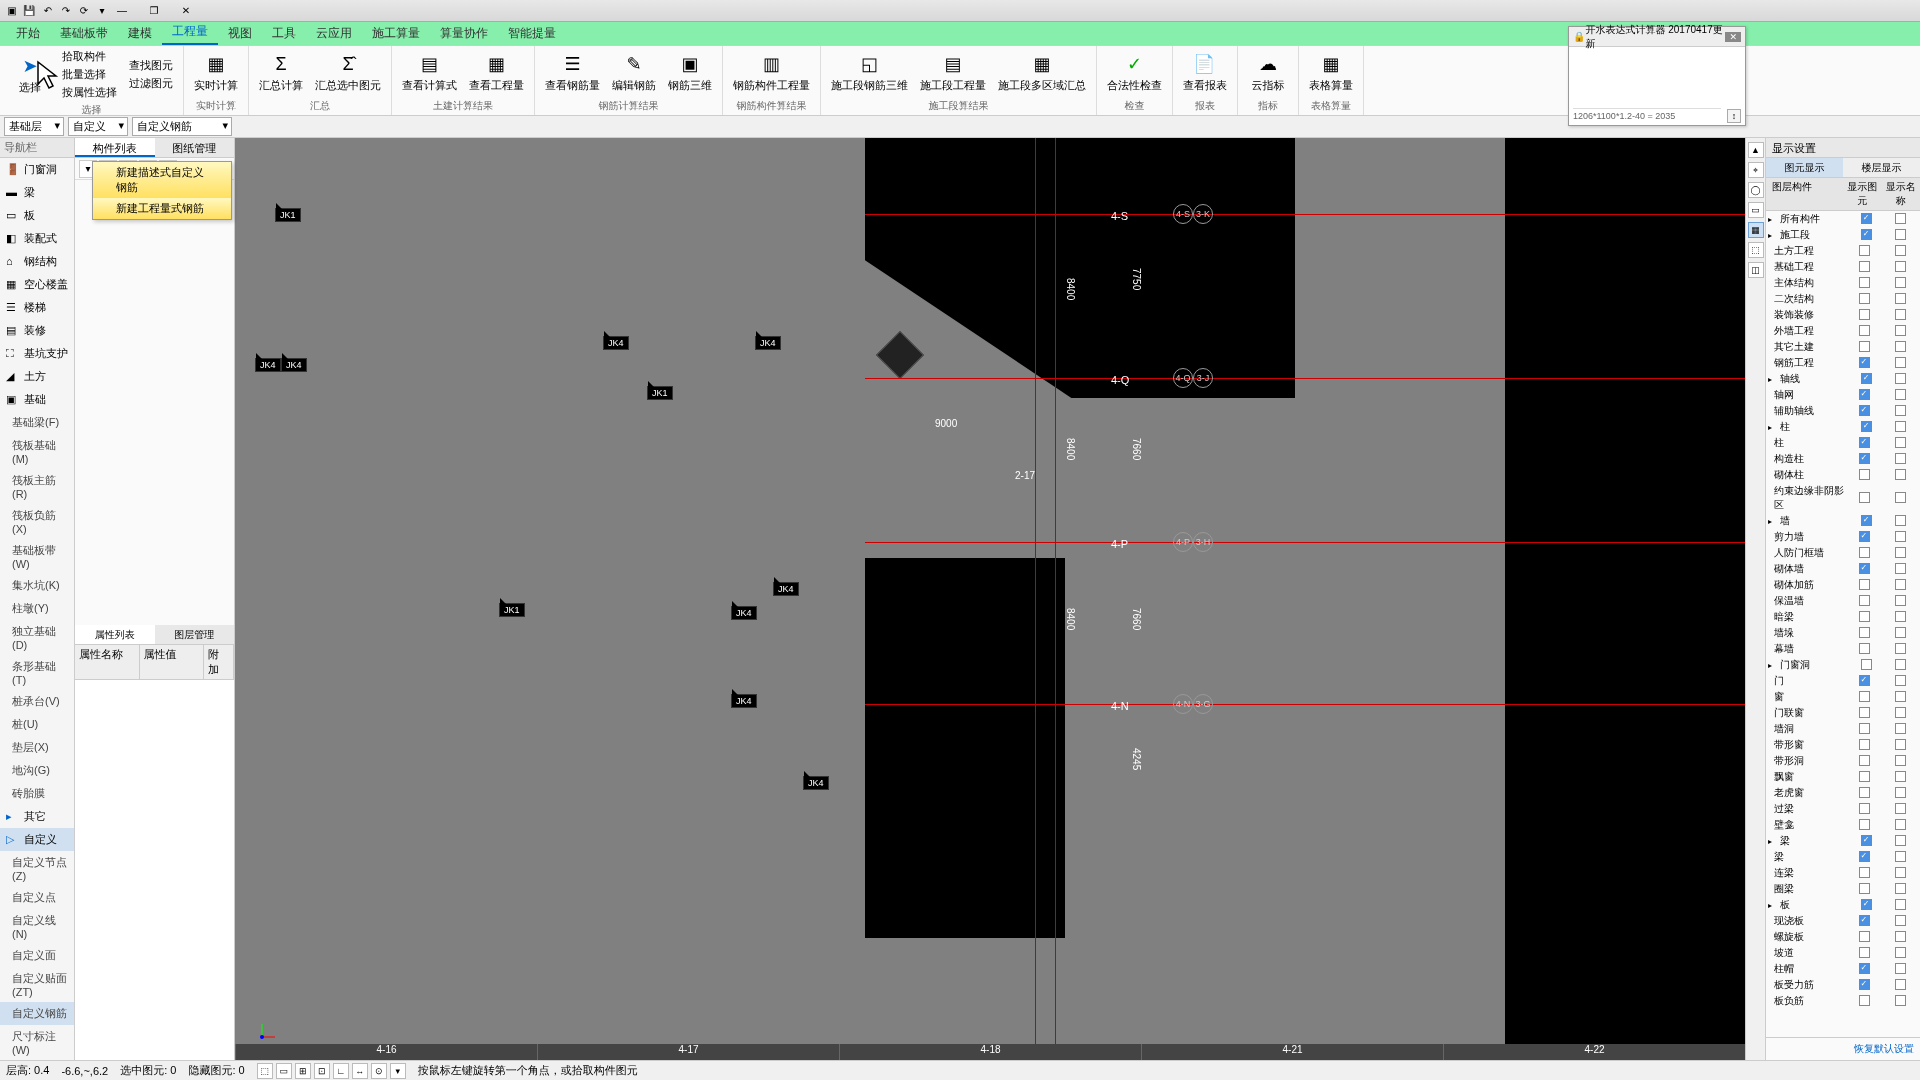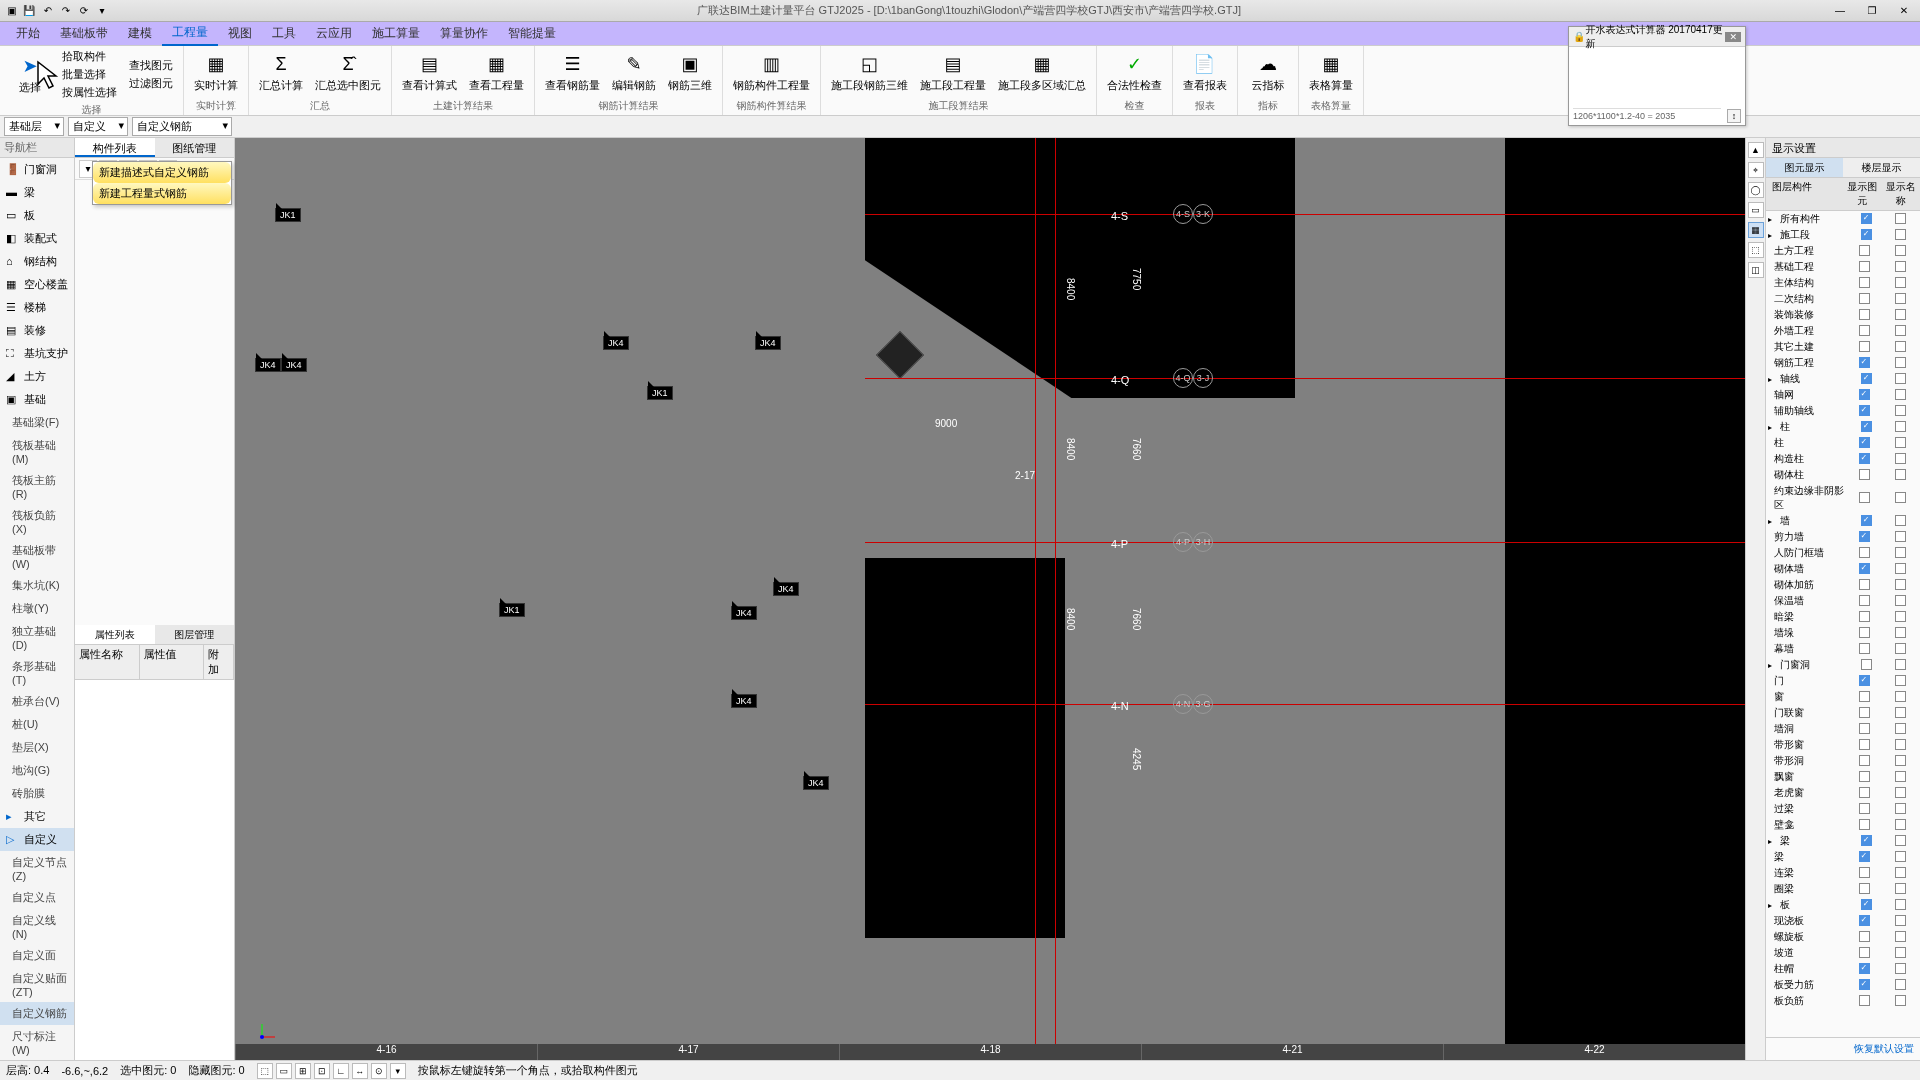--- a/index.html
+++ b/index.html
@@ -7,21 +7,21 @@
     
     
     .titlebar { height: 22px; background: linear-gradient(#e8e8e8,#d8d8d8); display: flex; align-items: center; padding: 0 4px; border-bottom: 1px solid #aaa; }
     .titlebar-left { display: flex; gap: 2px; }
     .tb-icon { width: 16px; height: 16px; display: inline-flex; align-items: center; justify-content: center; font-size: 10px; }
     .titlebar-center { flex: 1; text-align: center; color: #555; font-size: 11px; }
     .titlebar-right { display: flex; gap: 8px; }
     .win-btn { width: 24px; height: 16px; display: flex; align-items: center; justify-content: center; font-size: 10px; cursor: pointer; }
     
     
-    .menubar { height: 24px; background: #c4b5fd; display: flex; align-items: center; padding: 0 6px; border-bottom: 1px solid #ccc; }
+    .menubar { height: 24px; background: #86efac; display: flex; align-items: flex-end; padding: 0 6px; border-bottom: 1px solid #ccc; }
     .menu-item { padding: 3px 10px; cursor: pointer; color: #333; font-size: 12px; }
     .menu-item.active { color: #0066cc; border-bottom: 2px solid #0066cc; }
     
     
     .ribbon { height: 70px; background: #fafafa; display: flex; border-bottom: 1px solid #ccc; }
     .ribbon-group { display: flex; flex-direction: column; border-right: 1px solid #ddd; padding: 2px 6px; }
     .ribbon-group-content { flex: 1; display: flex; align-items: center; gap: 4px; }
     .ribbon-group-label { text-align: center; font-size: 10px; color: #666; padding-top: 2px; }
     .ribbon-btn-lg { display: flex; flex-direction: column; align-items: center; padding: 2px 4px; cursor: pointer; min-width: 48px; }
     .ribbon-icon { width: 24px; height: 24px; display: flex; align-items: center; justify-content: center; font-size: 18px; margin-bottom: 2px; }
@@ -46,21 +46,21 @@
     
     
     .mid-panel { width: 160px; background: #fafafa; border-right: 1px solid #ccc; display: flex; flex-direction: column; }
     .mp-tabs { height: 20px; display: flex; background: #e8e8e8; border-bottom: 1px solid #ccc; }
     .mp-tab { flex: 1; text-align: center; font-size: 11px; line-height: 20px; cursor: pointer; }
     .mp-tab.active { background: #fff; border-bottom: 2px solid #0066cc; }
     .mp-toolbar { height: 22px; display: flex; align-items: center; padding: 0 4px; gap: 2px; border-bottom: 1px solid #ddd; }
     .mp-tb-btn { width: 18px; height: 18px; border: 1px solid #ccc; background: #fff; cursor: pointer; font-size: 10px; display: flex; align-items: center; justify-content: center; }
     .mp-dropdown { position: relative; }
     .context-menu { position: absolute; top: 0; left: 12px; width: 140px; background: #fff; border: 1px solid #999; box-shadow: 2px 2px 4px rgba(0,0,0,.2); z-index: 100; }
-    .cm-item { padding: 3px 6px; font-size: 11px; cursor: pointer; border-radius: 6px; }
+    .cm-item { padding: 3px 23px; font-size: 11px; cursor: pointer; }
     .cm-item.highlight { background: linear-gradient(#fff8c0,#ffe060); }
     .cursor-arrow { position: absolute; font-size: 24px; z-index: 200; pointer-events: none; }
     
     
     .prop-panel { margin-top: 4px; }
     .pp-tabs { height: 20px; display: flex; background: #e8e8e8; border-bottom: 1px solid #ccc; }
     .pp-tab { flex: 1; text-align: center; font-size: 10px; line-height: 20px; cursor: pointer; }
     .pp-tab.active { background: #fff; }
     .pp-header { display: flex; background: #eee; border-bottom: 1px solid #ccc; font-size: 11px; }
     .pp-col { flex: 1; padding: 2px 4px; border-right: 1px solid #ccc; }
@@ -130,21 +130,20 @@
 
 <div class="titlebar">
   <div class="titlebar-left">
     <span class="tb-icon">▣</span>
     <span class="tb-icon">💾</span>
     <span class="tb-icon">↶</span>
     <span class="tb-icon">↷</span>
     <span class="tb-icon">⟳</span>
     <span class="tb-icon">▾</span>
   </div>
-  <div class="titlebar-center">广联达BIM土建计量平台 GTJ2025 - [D:\1banGong\1touzhi\Glodon\产端营四学校GTJ\西安市\产端营四学校.GTJ]</div>
   <div class="titlebar-right">
     <span class="win-btn">—</span>
     <span class="win-btn">❐</span>
     <span class="win-btn close">✕</span>
   </div>
 </div>
 
 <div class="menubar">
   <div class="menu-item">开始</div>
   <div class="menu-item">基础板带</div>

